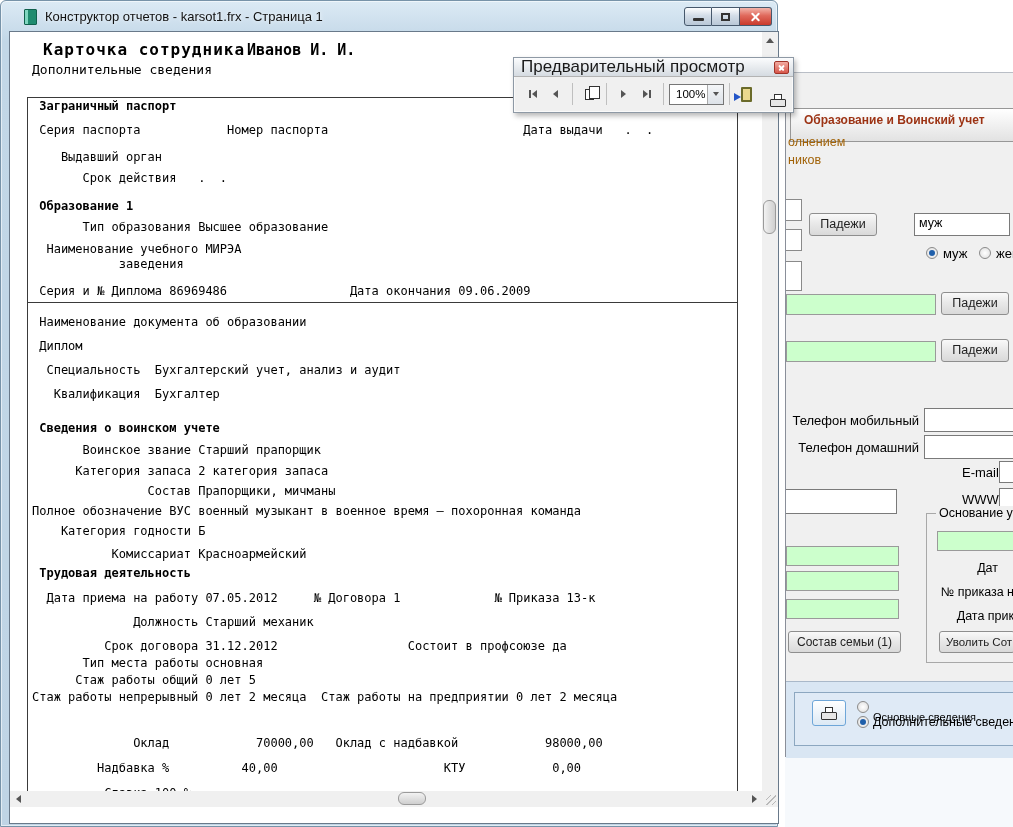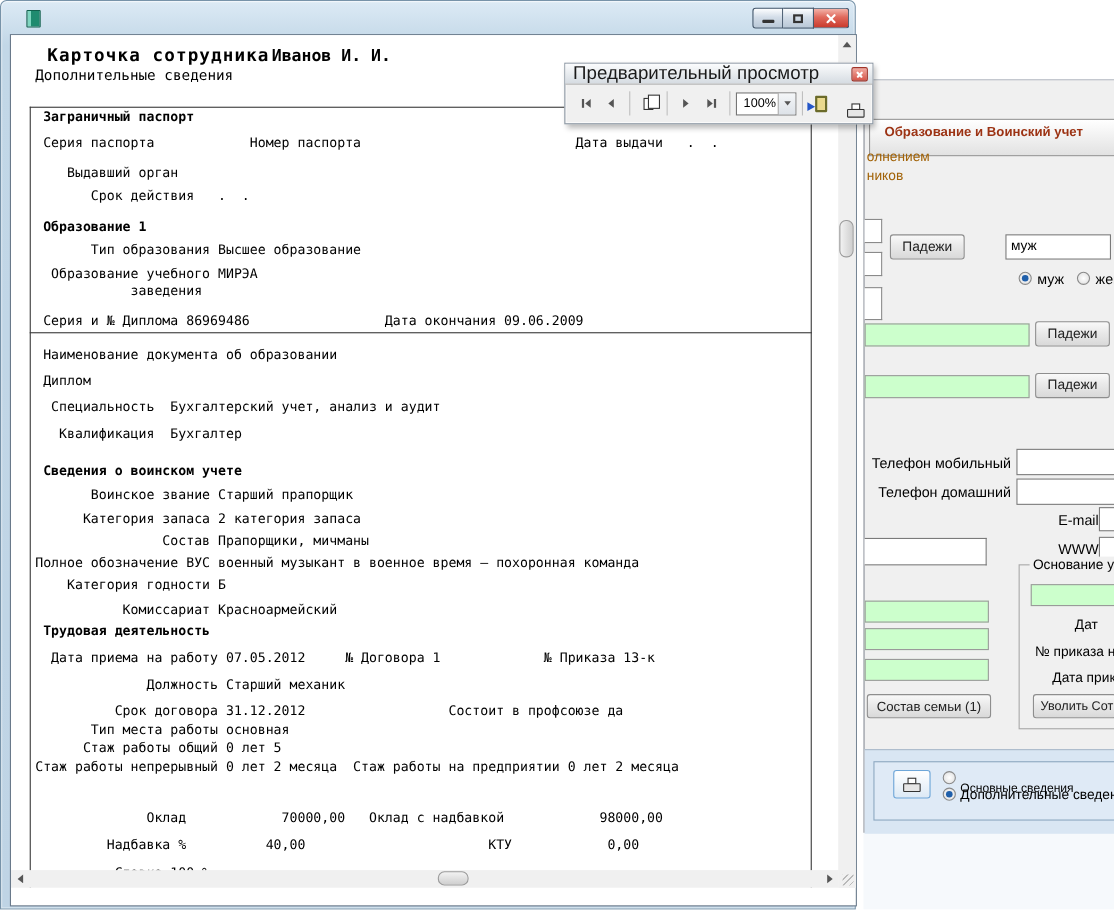--- a/index.html
+++ b/index.html
@@ -180,20 +180,21 @@
         <span class="llabel" style="left:78px;top:18px;font-size:11px;">Основные сведения</span>
         <span class="radio sel" style="left:62px;top:23px;"></span>
         <span class="llabel" style="left:78px;top:22px;font-size:12.5px;">Дополнительные сведения</span>
       </div>
     </div>
   </div>
 
   <div class="mw">
     <div class="mw-titlebar">
       <span class="mw-icon"></span>
+      <span class="mw-title">Конструктор отчетов - karsot1.frx - Страница 1</span>
       <span class="wbtn min">
           <span class="min-glyph"></span>
         </span>
       <span class="wbtn max">
           <span class="max-glyph"></span>
         </span>
       <span class="wbtn cls">
           <span class="x1"></span>
           <span class="x2"></span>
         </span>
@@ -210,21 +211,21 @@
         <div class="boxline" style="left:727px;top:65px;width:1px;height:710px;"></div>
         <div class="boxline" style="left:17px;top:270px;width:711px;height:1px;"></div>
 
         <div>
             <div class="rl b" style="top: 67px;"> Заграничный паспорт</div>
             <div class="rl" style="top: 91px;"> Серия паспорта            Номер паспорта                           Дата выдачи   .  .</div>
             <div class="rl" style="top: 118px;">    Выдавший орган</div>
             <div class="rl" style="top: 139px;">       Срок действия   .  .</div>
             <div class="rl b" style="top: 167px;"> Образование 1</div>
             <div class="rl" style="top: 188px;">       Тип образования Высшее образование</div>
-            <div class="rl" style="top: 210px;">  Образование учебного МИРЭА</div>
+            <div class="rl" style="top: 210px;">  Наименование учебного МИРЭА</div>
             <div class="rl" style="top: 225px;">            заведения</div>
             <div class="rl" style="top: 252px;"> Серия и № Диплома 86969486                 Дата окончания 09.06.2009</div>
             <div class="rl" style="top: 283px;"> Наименование документа об образовании</div>
             <div class="rl" style="top: 307px;"> Диплом</div>
             <div class="rl" style="top: 331px;">  Специальность  Бухгалтерский учет, анализ и аудит</div>
             <div class="rl" style="top: 355px;">   Квалификация  Бухгалтер</div>
             <div class="rl b" style="top: 389px;"> Сведения о воинском учете</div>
             <div class="rl" style="top: 411px;">       Воинское звание Старший прапорщик</div>
             <div class="rl" style="top: 432px;">      Категория запаса 2 категория запаса</div>
             <div class="rl" style="top: 452px;">                Состав Прапорщики, мичманы</div>

